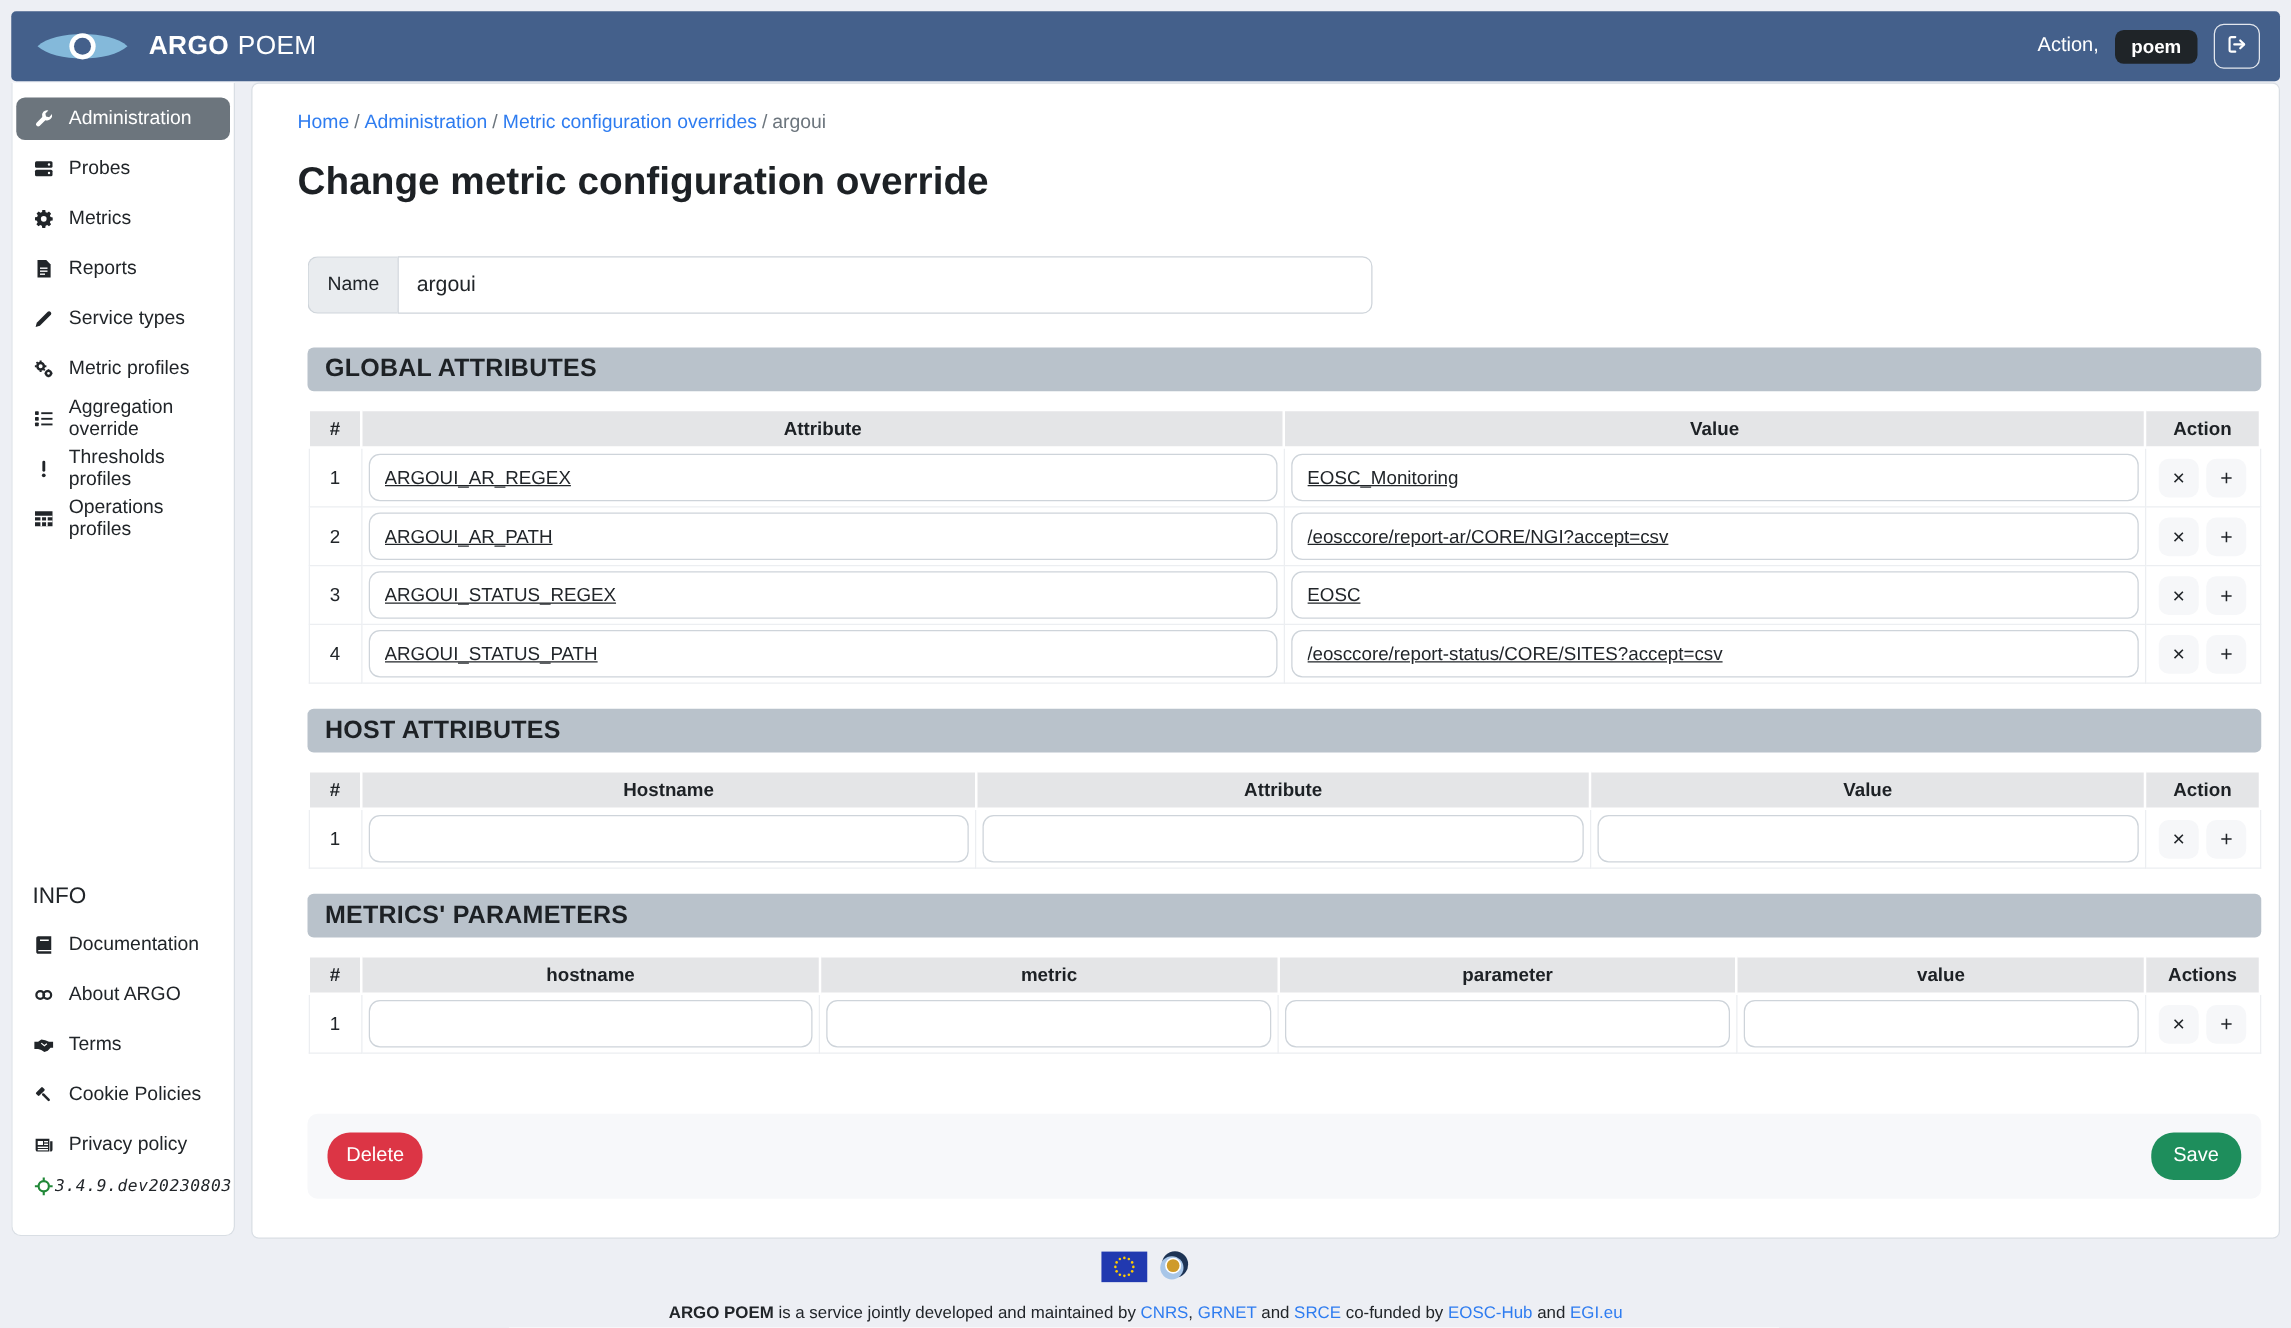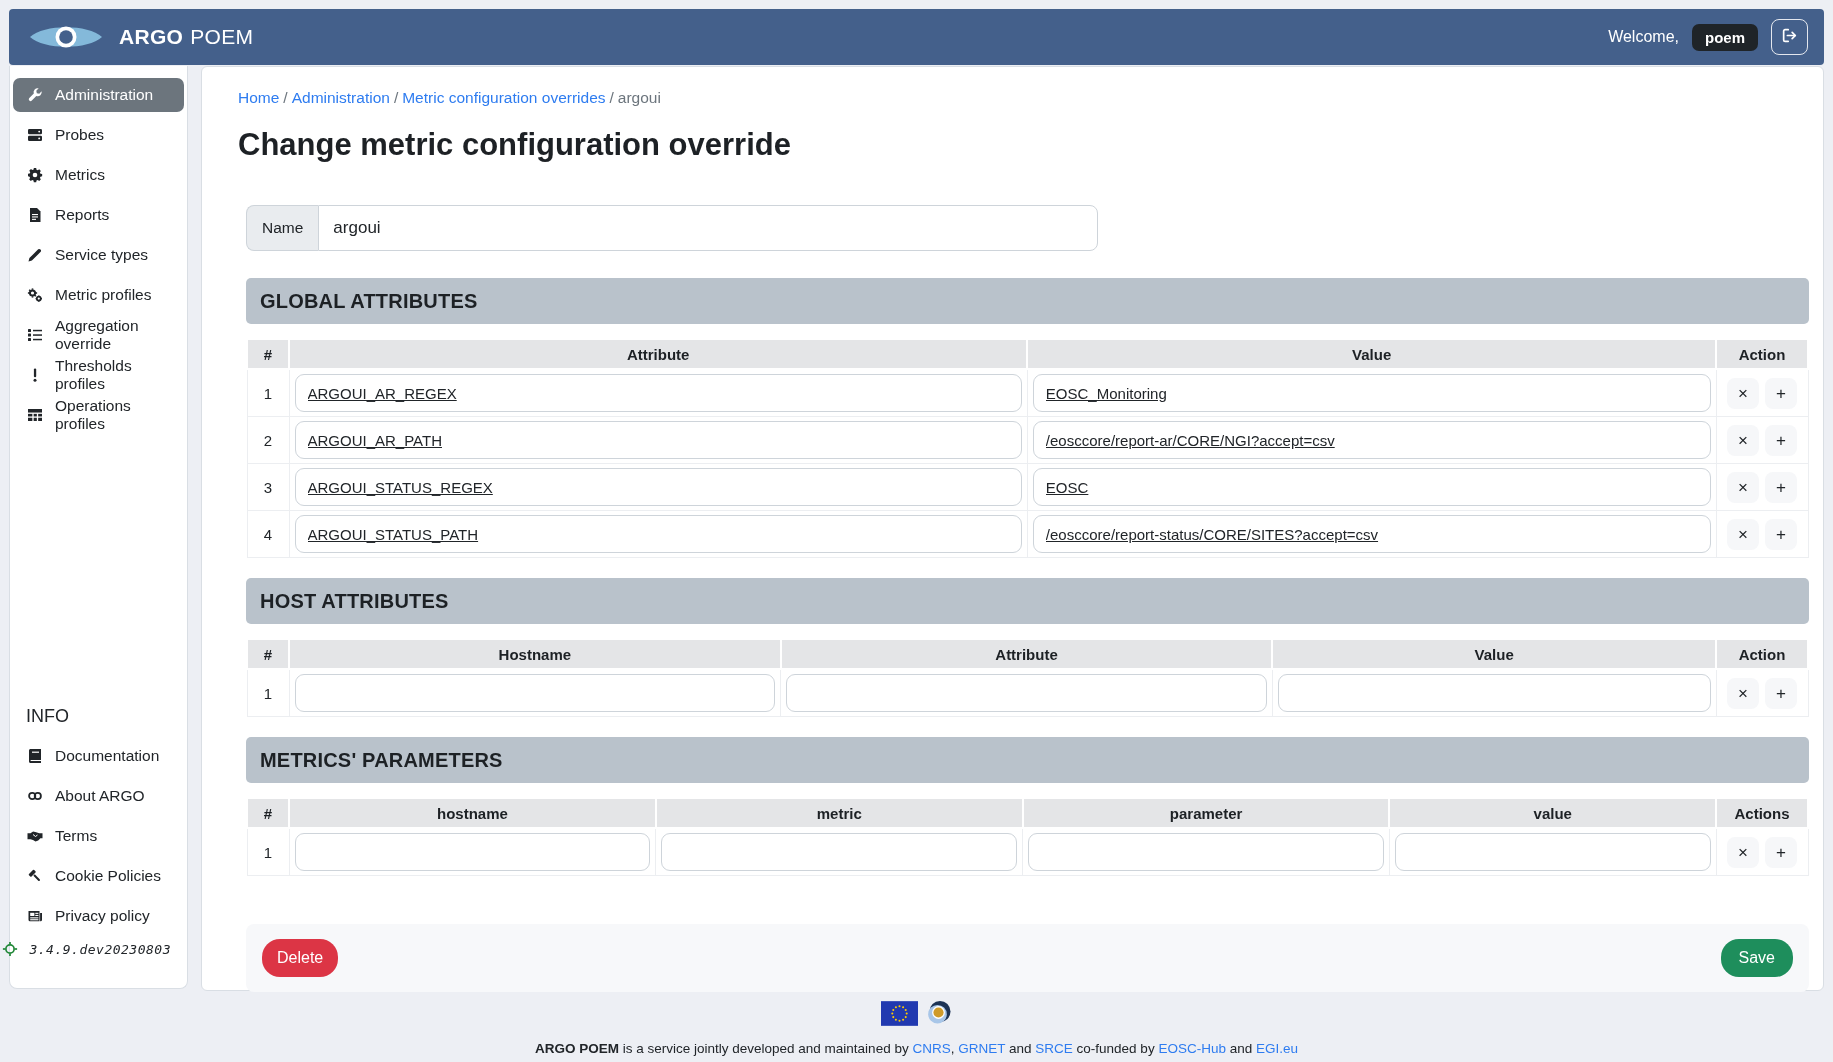--- a/index.html
+++ b/index.html
@@ -39,22 +39,22 @@
     display:flex; flex-direction:column;
   }
   .side-item {
     height:34px; padding:0 13px; display:flex; align-items:center; gap:11px;
     margin-bottom:6px; border-radius:7px; font-size:15.5px; color:#212529; cursor:pointer;
   }
   .side-item.active { background:#6c757d; color:#fff; }
   .side-icon { width:18px; display:flex; justify-content:center; align-items:center; flex:none; }
   .info-heading { font-weight:400; font-size:18px; margin:268px 0 12px 13px; }
   .version-row {
-    display:flex; align-items:center; gap:10px; padding:2px 13px 0 13px;
-    font-family:"DejaVu Sans Mono", monospace; font-style:italic; font-size:13px; letter-spacing:.5px;justify-content:flex-end;
+    display:flex; align-items:center; padding:2px 13px 0 13px;
+    font-family:"DejaVu Sans Mono", monospace; font-style:italic; font-size:13px; letter-spacing:.5px;
   }
 
   
   .content-card {
     flex:1; margin-left:13px; height:925px;
     background:#fff; border:1px solid #d9dee4; border-radius:6px;
     padding:22px 14px 0 36px;
   }
   .breadcrumb { display:flex; gap:4px; font-size:15.5px; color:#6c757d; }
   .breadcrumb a { color:#2e7cf0; text-decoration:none; cursor:pointer; }
@@ -68,21 +68,21 @@
     border-radius:8px 0 0 8px; display:flex; align-items:center; padding:0 15px; font-size:15.5px;
   }
   .name-input {
     flex:1; border:1px solid #ced4da; border-radius:0 8px 8px 0;
     padding:0 14px; font-size:17px; color:#212529; font-family:inherit; outline:none;
   }
 
   .section { margin-top:27px; }
   .section + .section { margin-top:20px; }
   .section-bar {
-    background:#b9c2cb; border-radius:5px; height:46px; padding:0 14px;
+    background:#b9c2cb; border-radius:5px; height:35px; padding:0 14px;
     display:flex; align-items:center; font-size:20px; font-weight:700; color:#1d2125; letter-spacing:.2px;
   }
   table.data-table {
     width:100%; margin-top:14px; border-collapse:collapse; font-size:15px;
     border:1px solid #dee2e6;
   }
   .data-table th {
     background:#e4e5e7; border:2px solid #fff; font-weight:700;
     text-align:center; padding:5px 4px; height:30px; color:#1d2125;
   }
@@ -127,21 +127,21 @@
           <path d="M1 17 C 15 4 59 4 73 17 C 59 30 15 30 1 17 Z" fill="#84b9da"></path>
           <circle cx="37" cy="17" r="10.5" fill="#ffffff"></circle>
           <circle cx="37" cy="17" r="6.8" fill="#44608b"></circle>
         </svg>
       </span>
       <span class="brand-text">
         <span class="bold">ARGO</span><span>POEM</span>
       </span>
     </div>
     <div class="nav-right">
-      <span>Welcome,</span>
+      <span>Action,</span>
       <span class="user-badge">poem</span>
       <button class="logout-btn">
         <span>
           <svg width="17" height="17" viewBox="0 0 16 16">
             <g fill="none" stroke="#fff" stroke-width="1.6" stroke-linecap="round" stroke-linejoin="round">
               <path d="M6.8 2.5H3.8A1.3 1.3 0 0 0 2.5 3.8v8.4a1.3 1.3 0 0 0 1.3 1.3h3"></path>
               <path d="M10.5 5 13.5 8l-3 3"></path>
               <line x1="13.2" y1="8" x2="6" y2="8"></line>
             </g>
           </svg>

